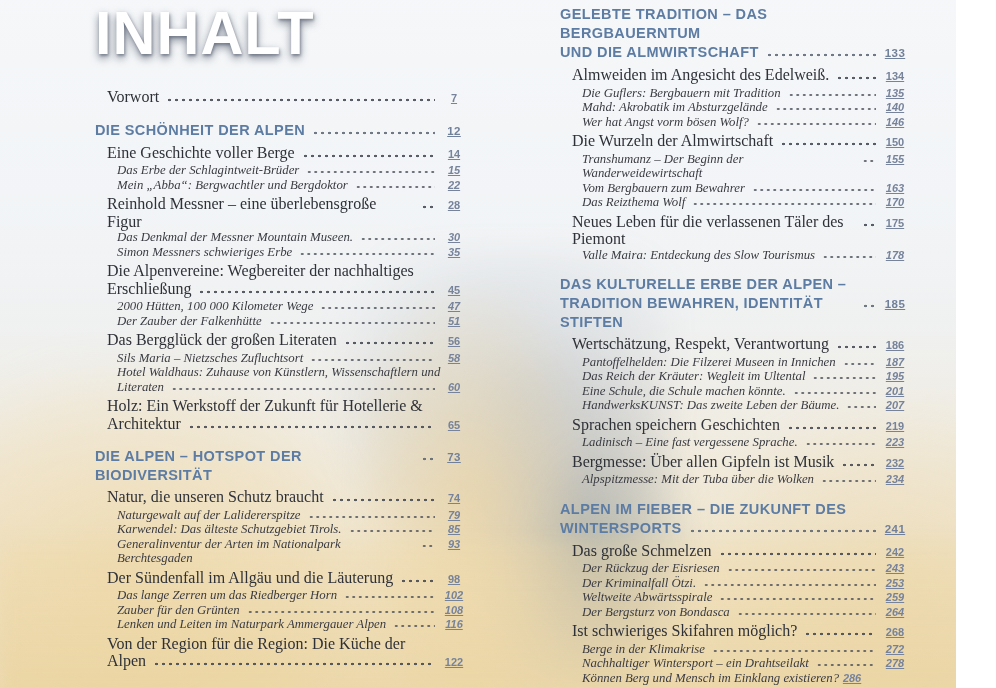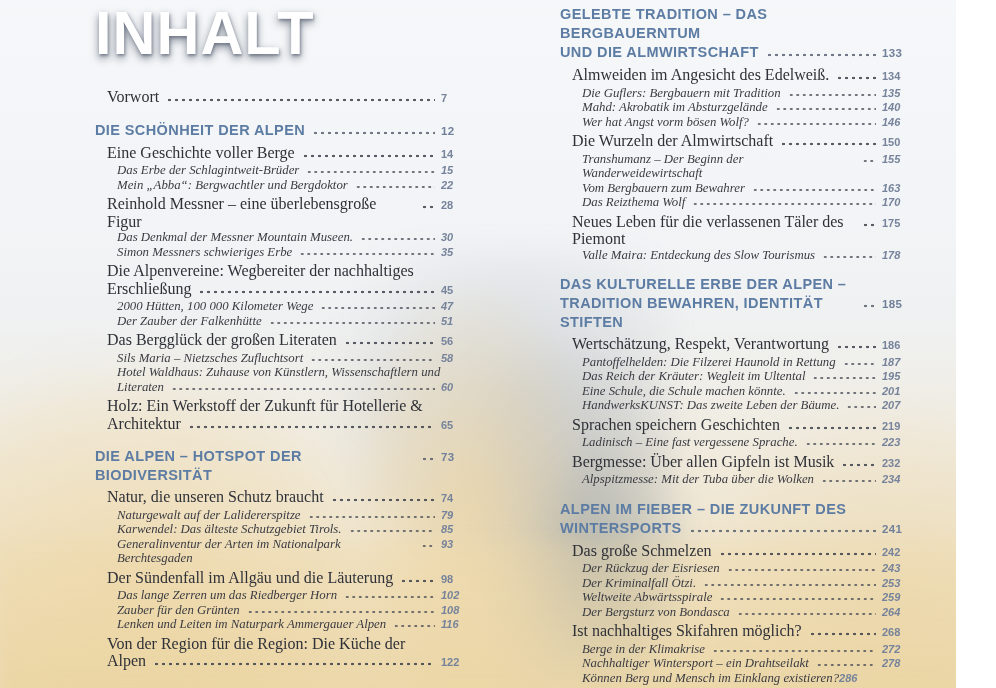--- a/index.html
+++ b/index.html
@@ -120,22 +120,23 @@
   }
   .toc-item.h .leader{
     background-image:radial-gradient(circle, rgba(80,90,105,0.8) 1.15px, transparent 1.55px);
   }
   .pg{
     font-family:"Liberation Sans", sans-serif;
     font-weight:700;
     font-size:11px;
     color:#76839b;
     min-width:26px;
-    text-align:left;
+    text-align:center;
     flex:0 0 auto;
+    text-decoration:underline;
   }
   .toc-item.h .pg{font-size:11.5px;color:#71809a;}
   .col-right .toc-item.h:first-child{margin-top:0;}
 </style>
 </head>
 <body>
 
 <div id="stage">
 
   <div class="bg-base"></div>
@@ -423,21 +424,21 @@
         </div>
         <div class="toc-item l1">
           <div class="row">
             <span class="tline">Wertschätzung, Respekt, Verantwortung</span>
             <span class="leader"></span>
             <span class="pg">186</span>
           </div>
         </div>
         <div class="toc-item l2">
           <div class="row">
-            <span class="tline">Pantoffelhelden: Die Filzerei Haunold in Rettung</span>
+            <span class="tline">Pantoffelhelden: Die Filzerei Museen in Innichen</span>
             <span class="leader"></span>
             <span class="pg">187</span>
           </div>
         </div>
         <div class="toc-item l2">
           <div class="row">
             <span class="tline">Das Reich der Kräuter: Wegleit im Ultental</span>
             <span class="leader"></span>
             <span class="pg">195</span>
           </div>
@@ -522,21 +523,21 @@
         </div>
         <div class="toc-item l2">
           <div class="row">
             <span class="tline">Der Bergsturz von Bondasca</span>
             <span class="leader"></span>
             <span class="pg">264</span>
           </div>
         </div>
         <div class="toc-item l1">
           <div class="row">
-            <span class="tline">Ist nachhaltiges Skifahren möglich?</span>
+            <span class="tline">Ist schwieriges Skifahren möglich?</span>
             <span class="leader"></span>
             <span class="pg">268</span>
           </div>
         </div>
         <div class="toc-item l2">
           <div class="row">
             <span class="tline">Berge in der Klimakrise</span>
             <span class="leader"></span>
             <span class="pg">272</span>
           </div>

